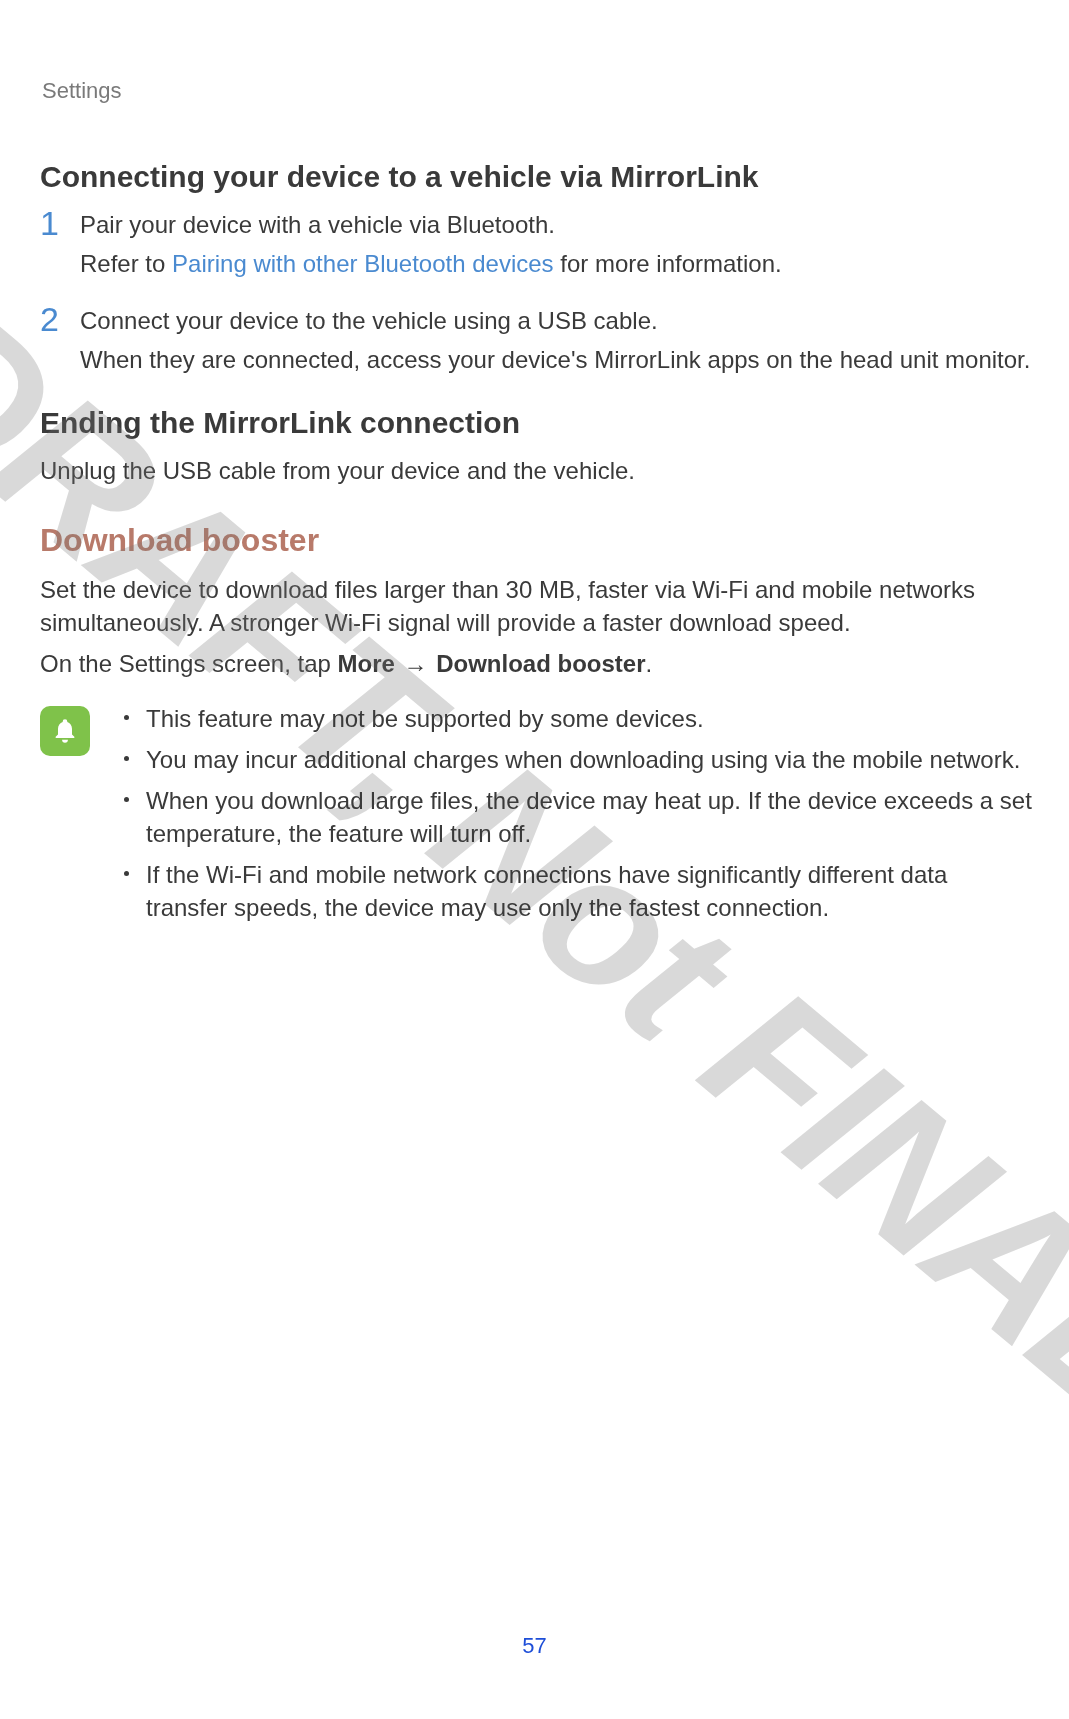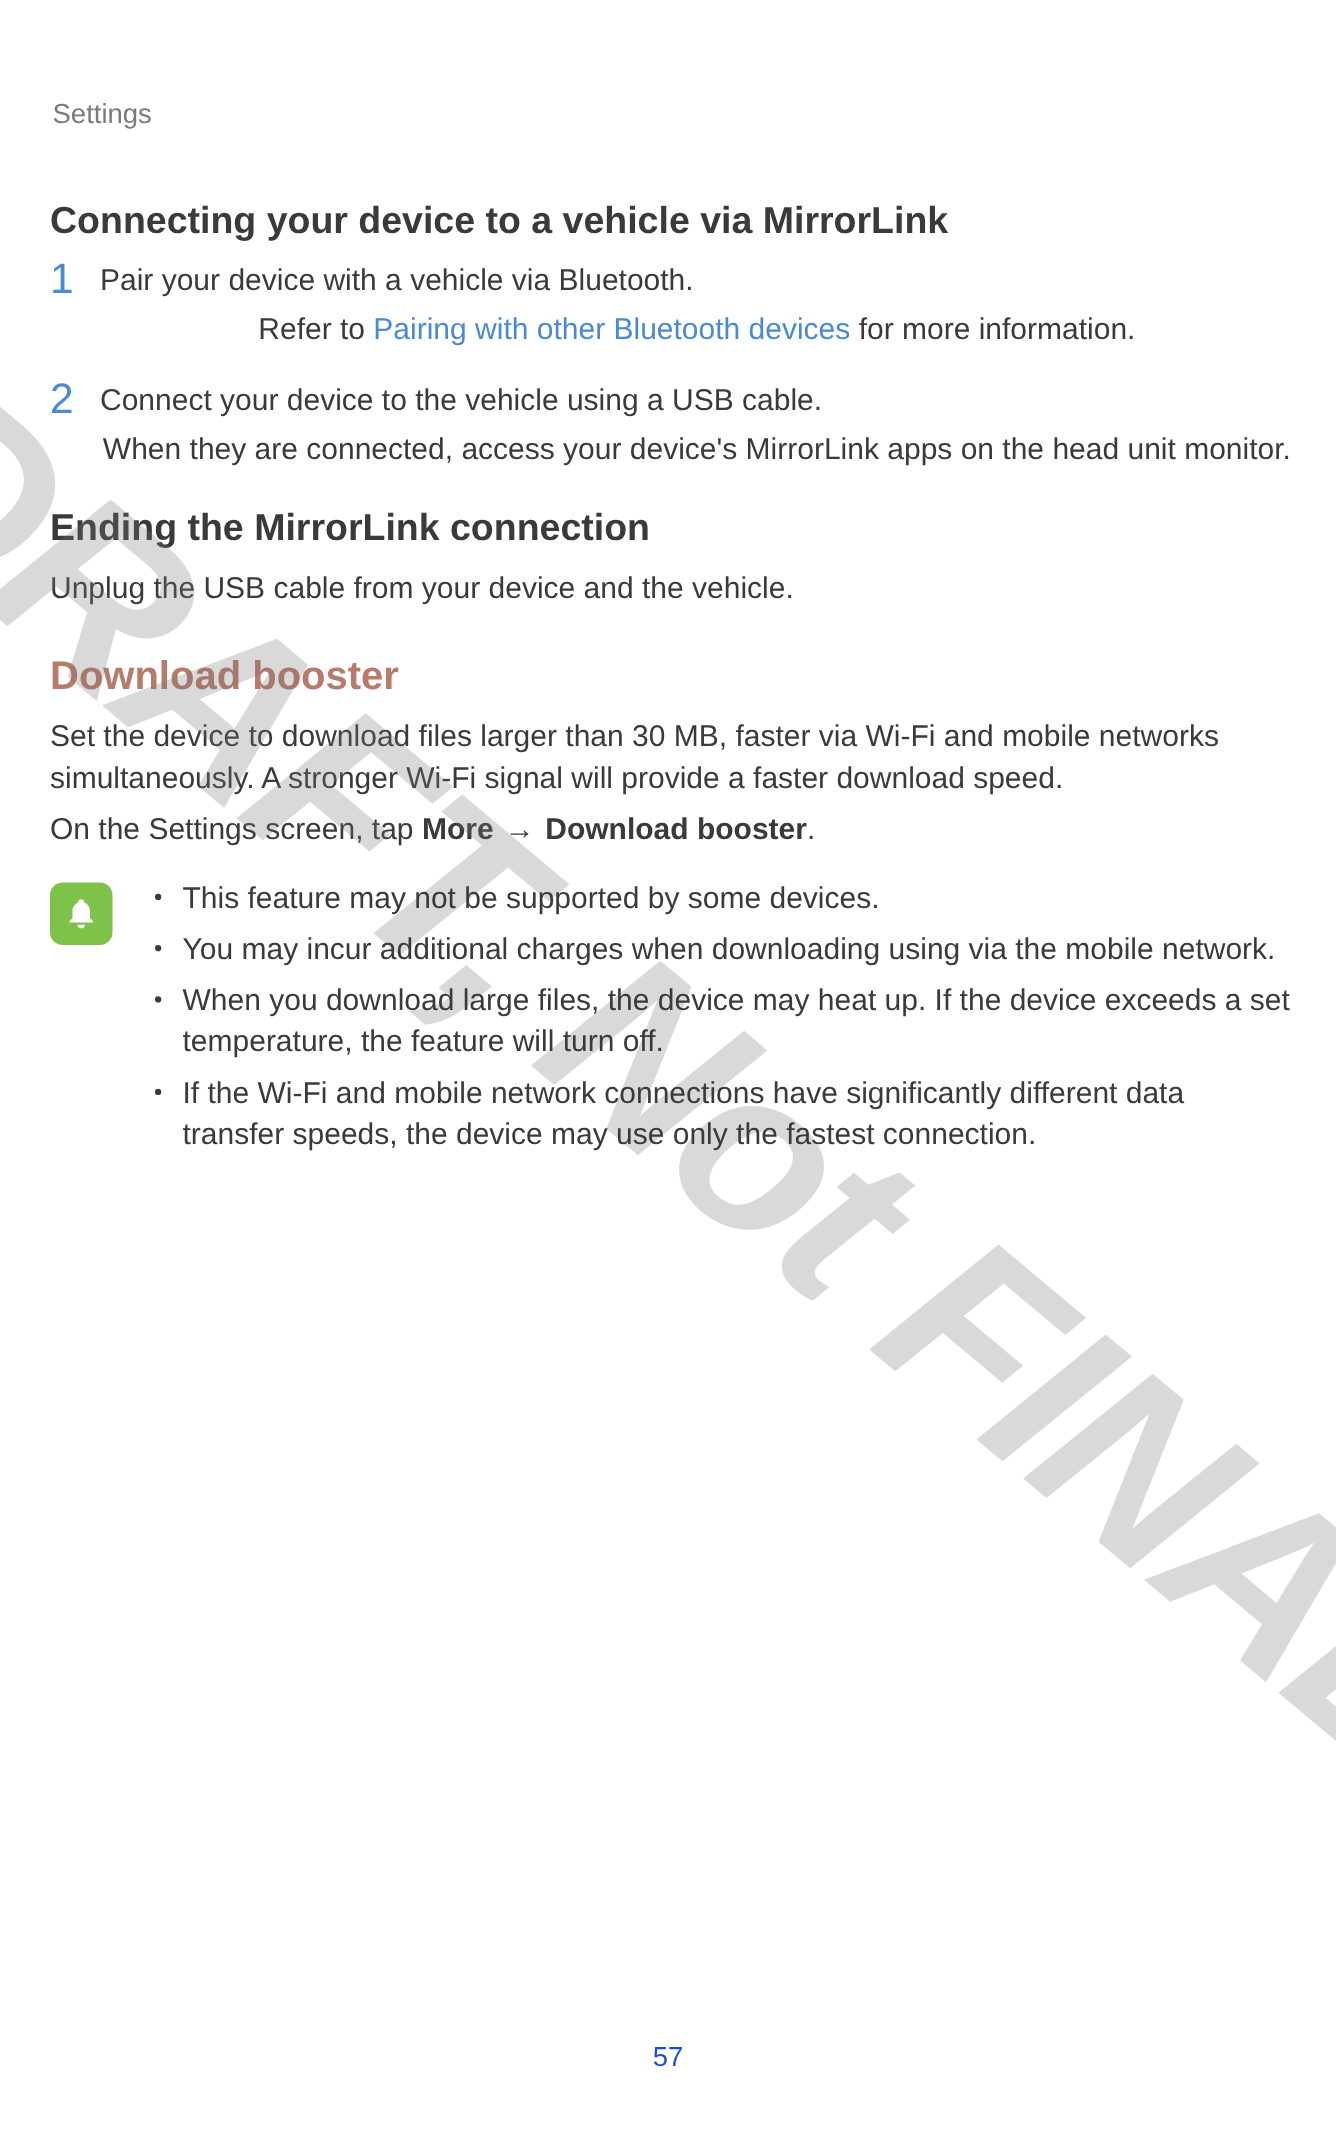--- a/index.html
+++ b/index.html
@@ -54,21 +54,21 @@
     margin-top: -2px;
     font-family: "Segoe UI Light", "Segoe UI", Arial, sans-serif;
   }
   .step-body {
     flex: 1;
     font-size: 24px;
     line-height: 1.38;
     color: #3a3a3a;
   }
   .step-body p { margin: 0 0 6px 0; }
-  .step-body p:last-child { margin-bottom: 0; text-align: center; }
+  .step-body p:last-child { margin-bottom: 0; }
   .link {
     color: #4a8ad0;
   }
   .h1-section {
     font-size: 32px;
     font-weight: 700;
     color: #b87a6a;
     margin: 34px 0 14px 0;
   }
   .path-bold { font-weight: 700; }

